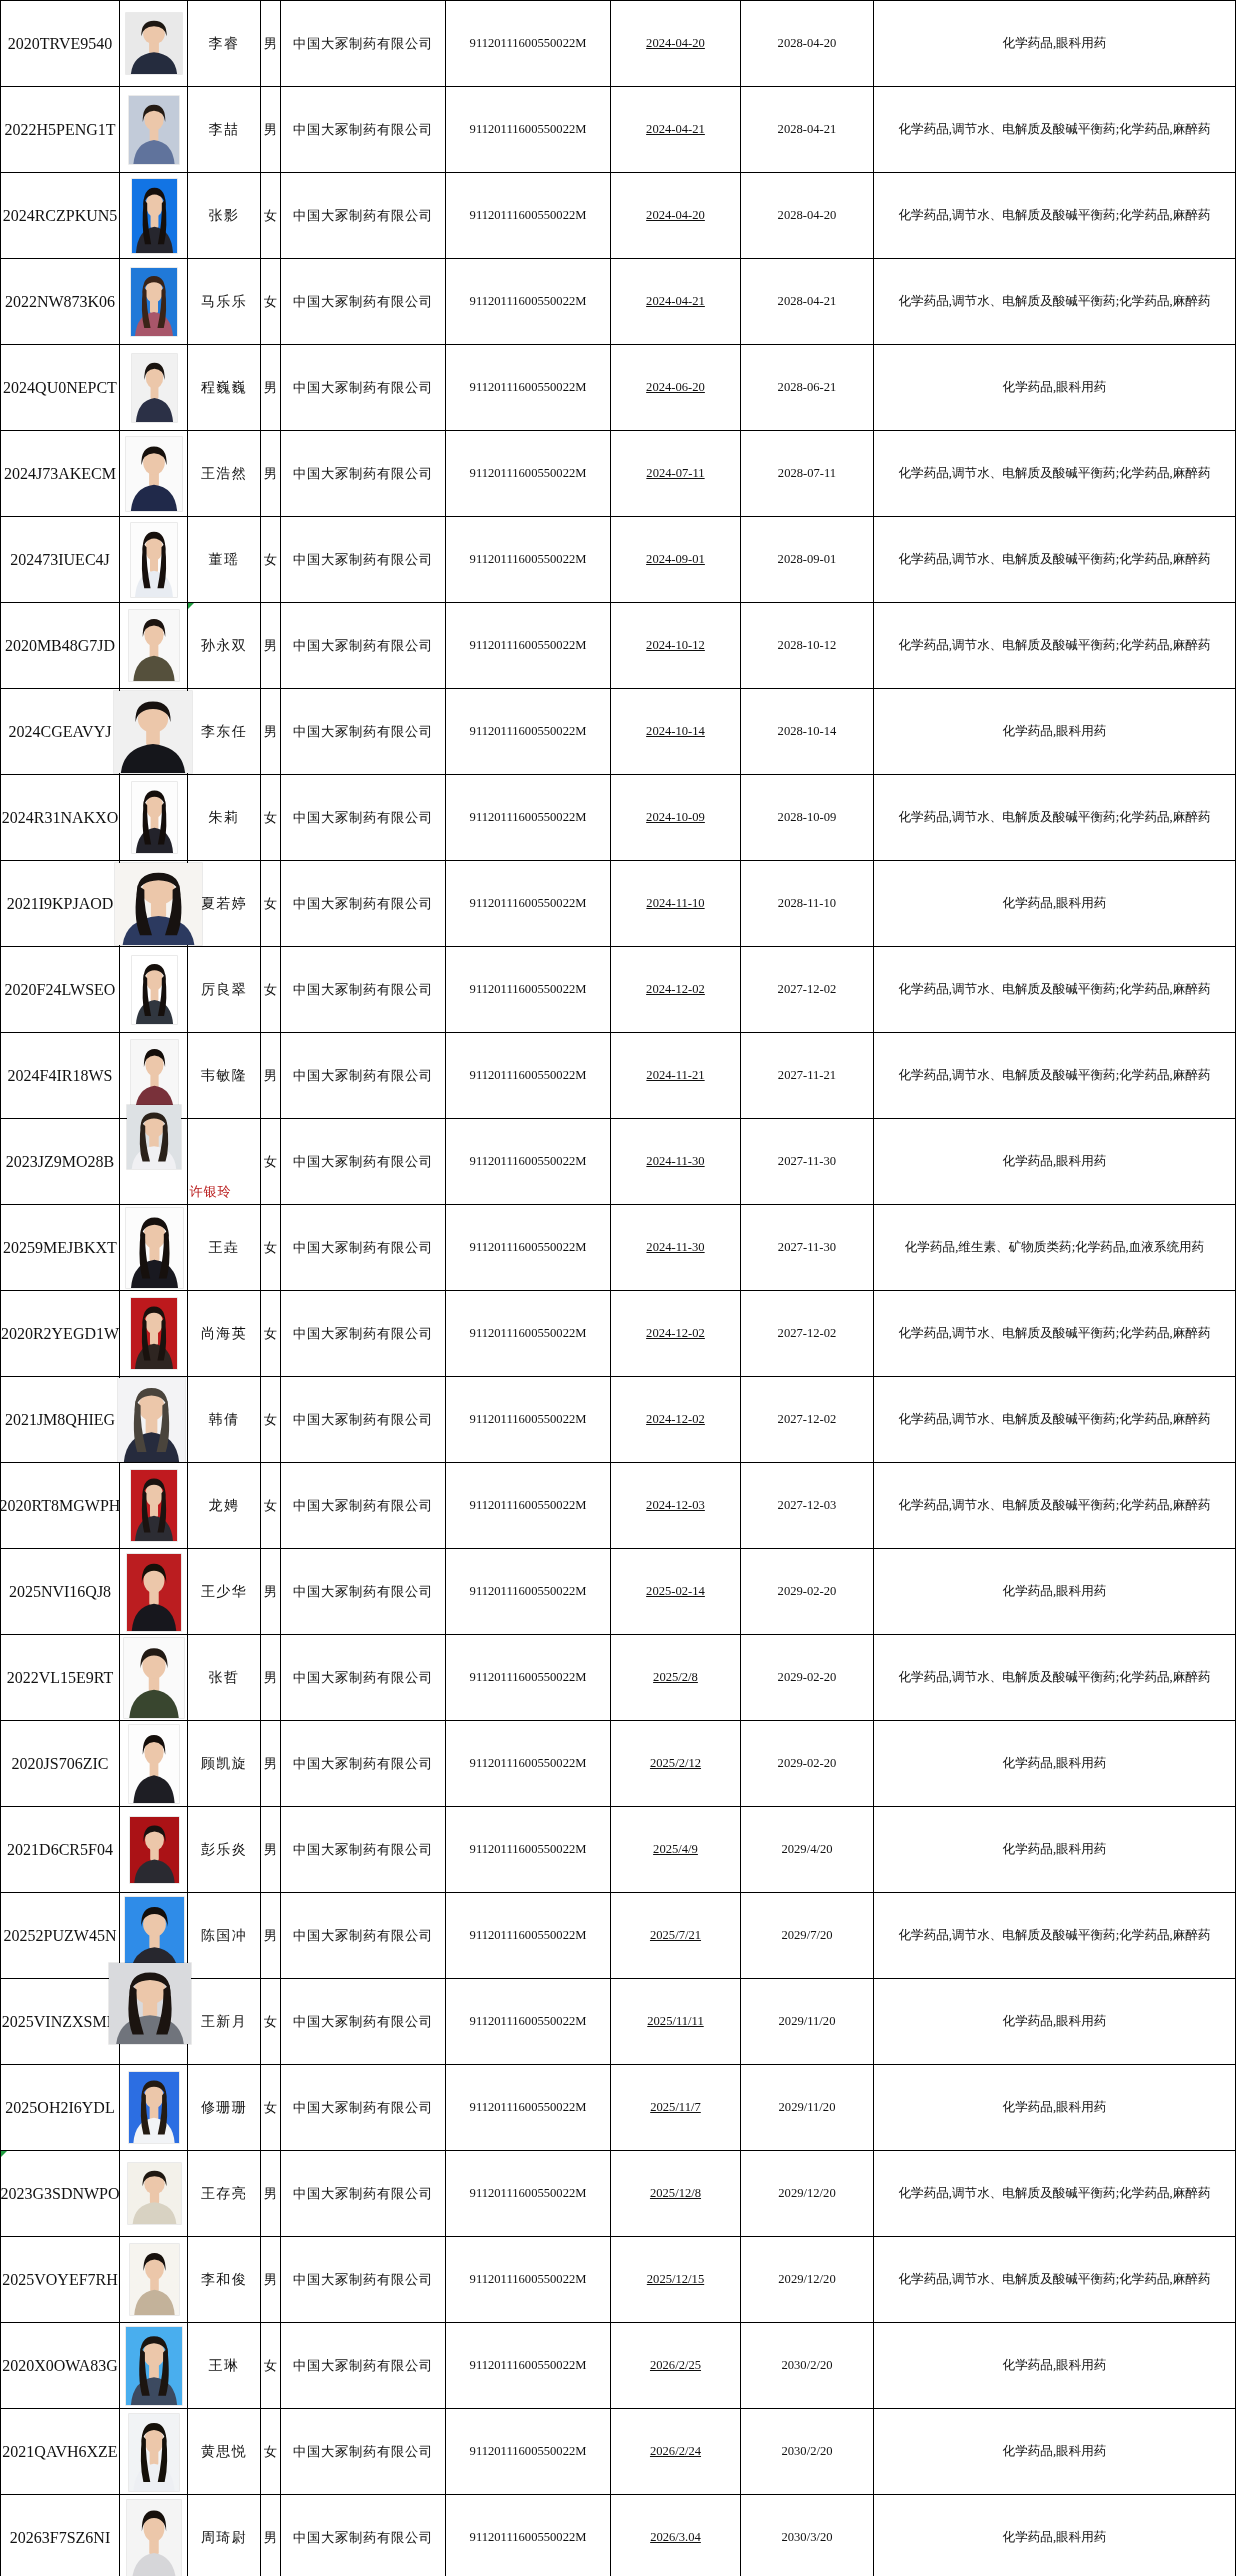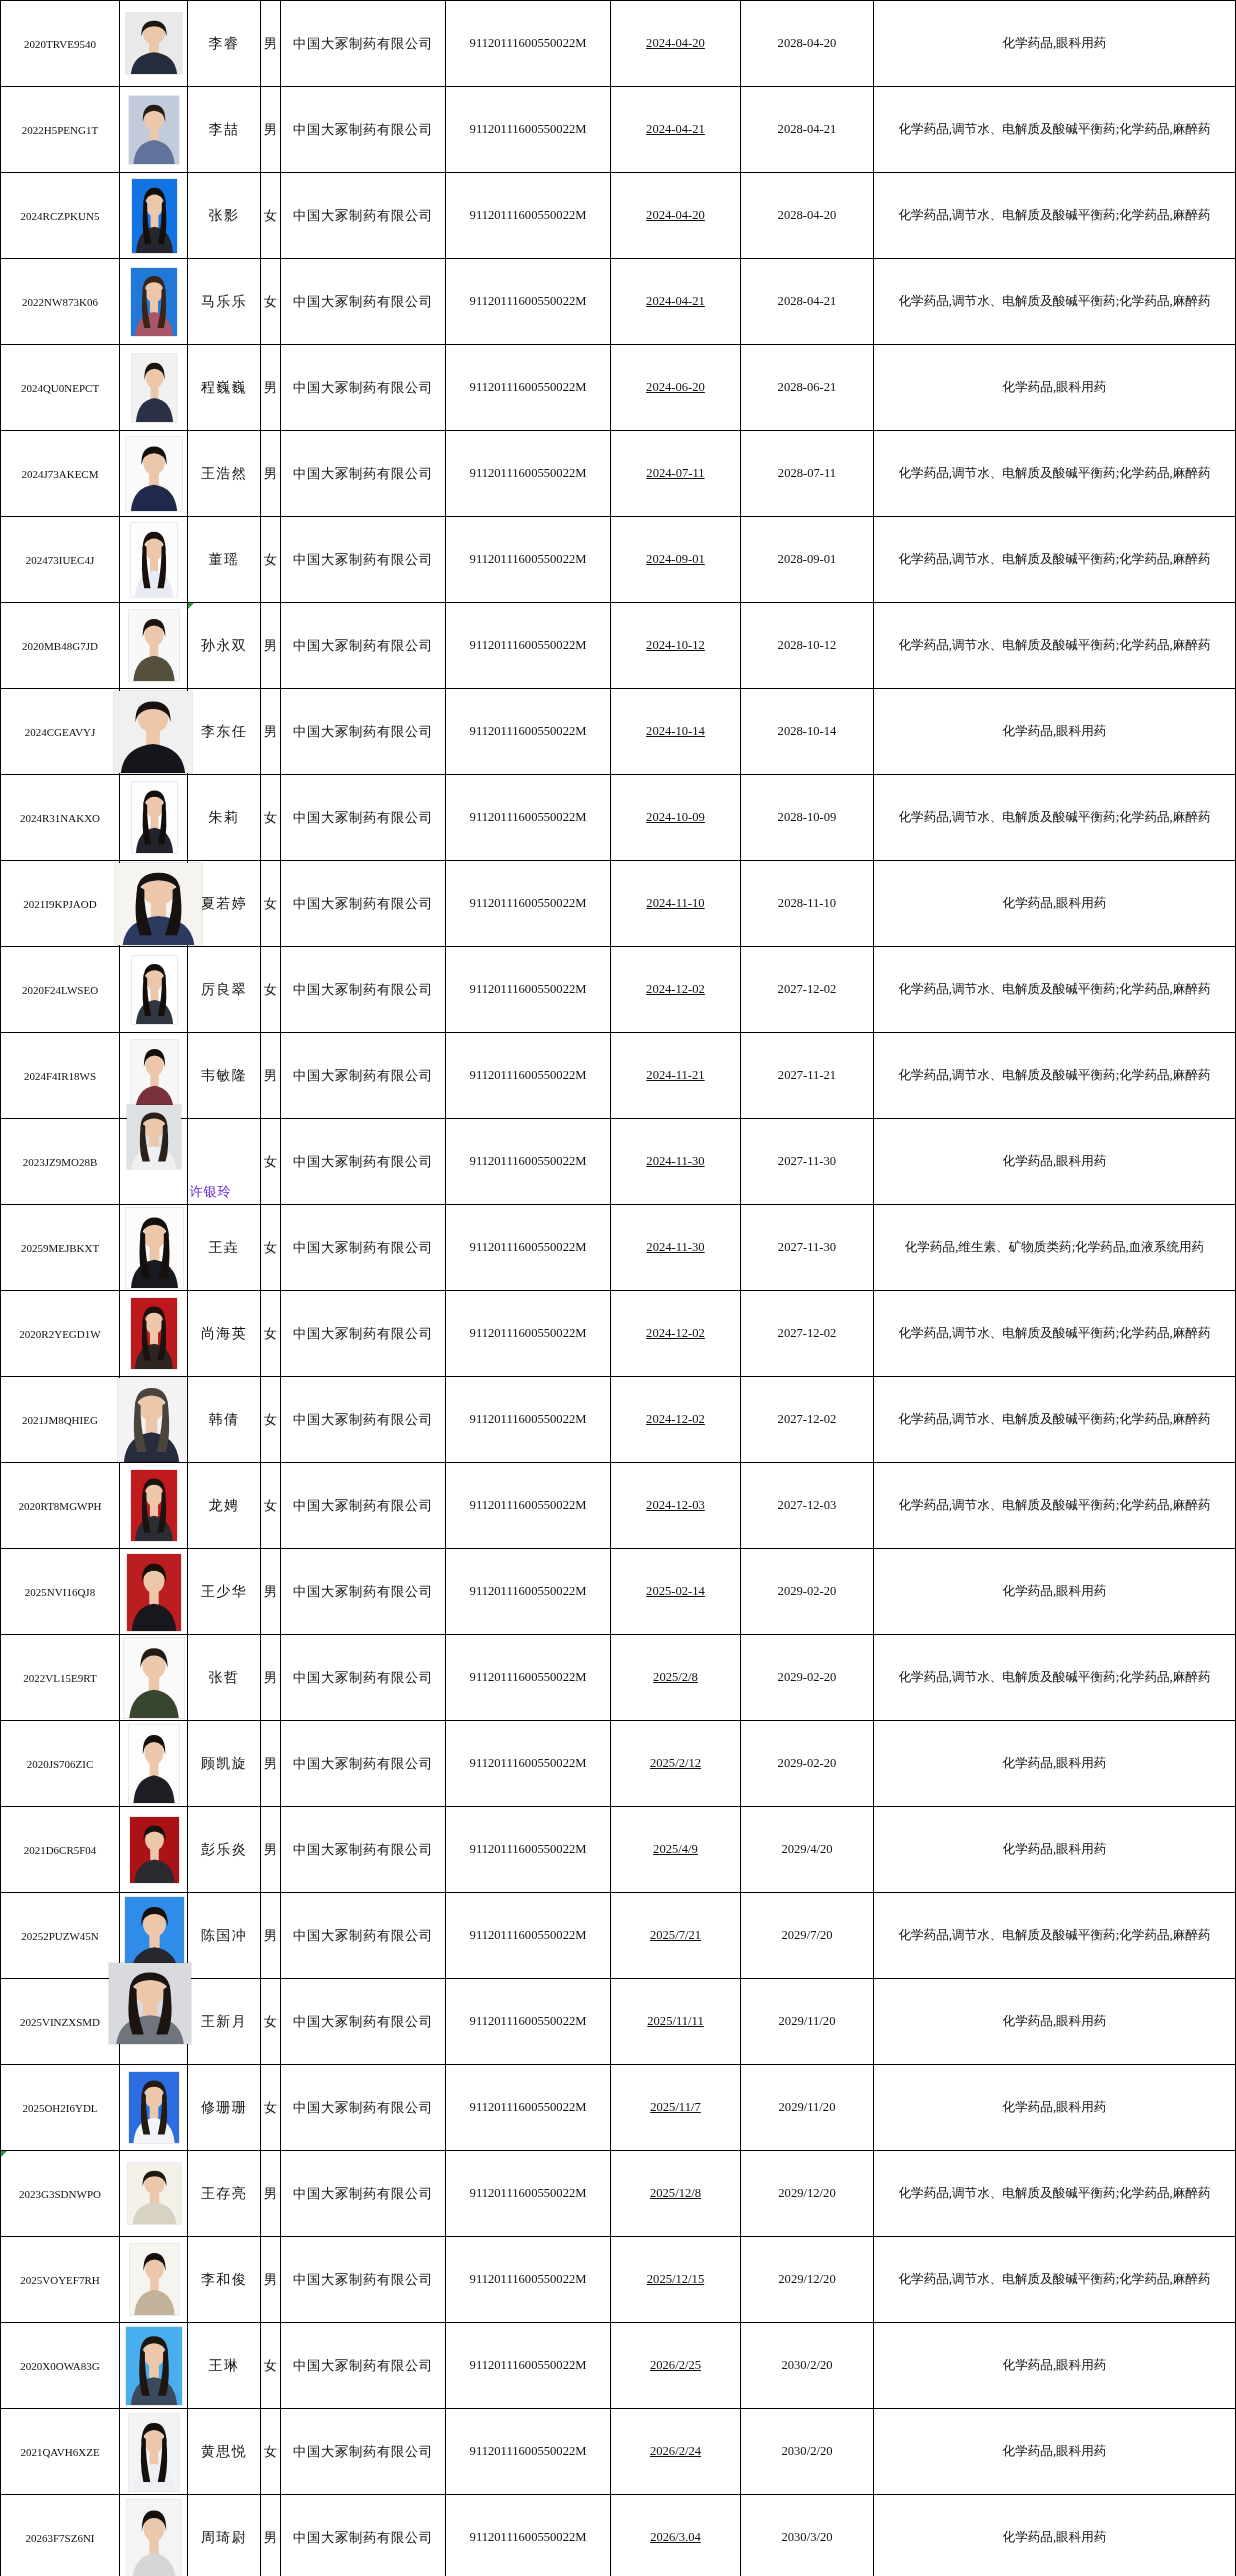--- a/index.html
+++ b/index.html
@@ -1,33 +1,33 @@
 <!DOCTYPE html>
 <html style="font-size:11px"><head>
 <meta charset="utf-8">
 <style>
   html,body{margin:0;padding:0;background:#ffffff;}
   body{font-family:"Liberation Serif","DejaVu Serif",serif;color:#111;}
   .sheet{position:relative;width:1237px;border-top:0.7px solid #000;border-left:0.7px solid #000;background:#fff;}
   .row{display:flex;height:86px;border-bottom:0.7px solid #000;position:relative;box-sizing:border-box;background:#fff;}
   .row.first{border-bottom-width:1.4px;}
   .cell{box-sizing:border-box;border-right:0.7px solid #000;display:flex;align-items:center;justify-content:center;text-align:center;position:relative;overflow:visible;}
-  .c-id{width:119px;font-size:11px;}
+  .c-id{width:119px;font-size:16px;}
   .c-photo{width:68px;}
   .c-name{width:73px;font-size:14px;letter-spacing:1.4px;}
   .c-gender{width:20px;font-size:13.3px;}
   .c-company{width:165px;font-size:13.3px;letter-spacing:0.7px;text-align:right;}
   .c-credit{width:165px;font-size:12.6px;}
   .c-date1{width:130px;font-size:12.6px;text-decoration:underline;}
   .c-date2{width:133px;font-size:12.6px;}
   .c-category{width:362px;font-size:12.6px;padding:0 2.8px;line-height:1.5;align-items:center;}
   .photo{position:absolute;z-index:3;box-shadow:0 0 0 0.7px rgba(0,0,0,0.12);}
   .photo svg{display:block;}
   .marker{position:absolute;top:0;left:0;width:0;height:0;border-top:6.3px solid #1f9d40;border-right:6.3px solid transparent;z-index:4;}
-  .name-link{position:absolute;left:1.4px;bottom:2.8px;font-size:13.3px;letter-spacing:0.7px;color:#6d28d9;cursor:pointer;text-decoration:none;z-index:5;white-space:nowrap;}
+  .name-link{position:absolute;left:1.4px;bottom:2.8px;font-size:13.3px;letter-spacing:0.7px;color:#b91c1c;cursor:pointer;text-decoration:none;z-index:5;white-space:nowrap;}
 </style>
 </head>
 <body>
 
 <div class="sheet" id="sheet">
   <div class="row first">
     <div class="cell c-id">
 
       <span class="txt">2020TRVE9540</span>
     </div>

